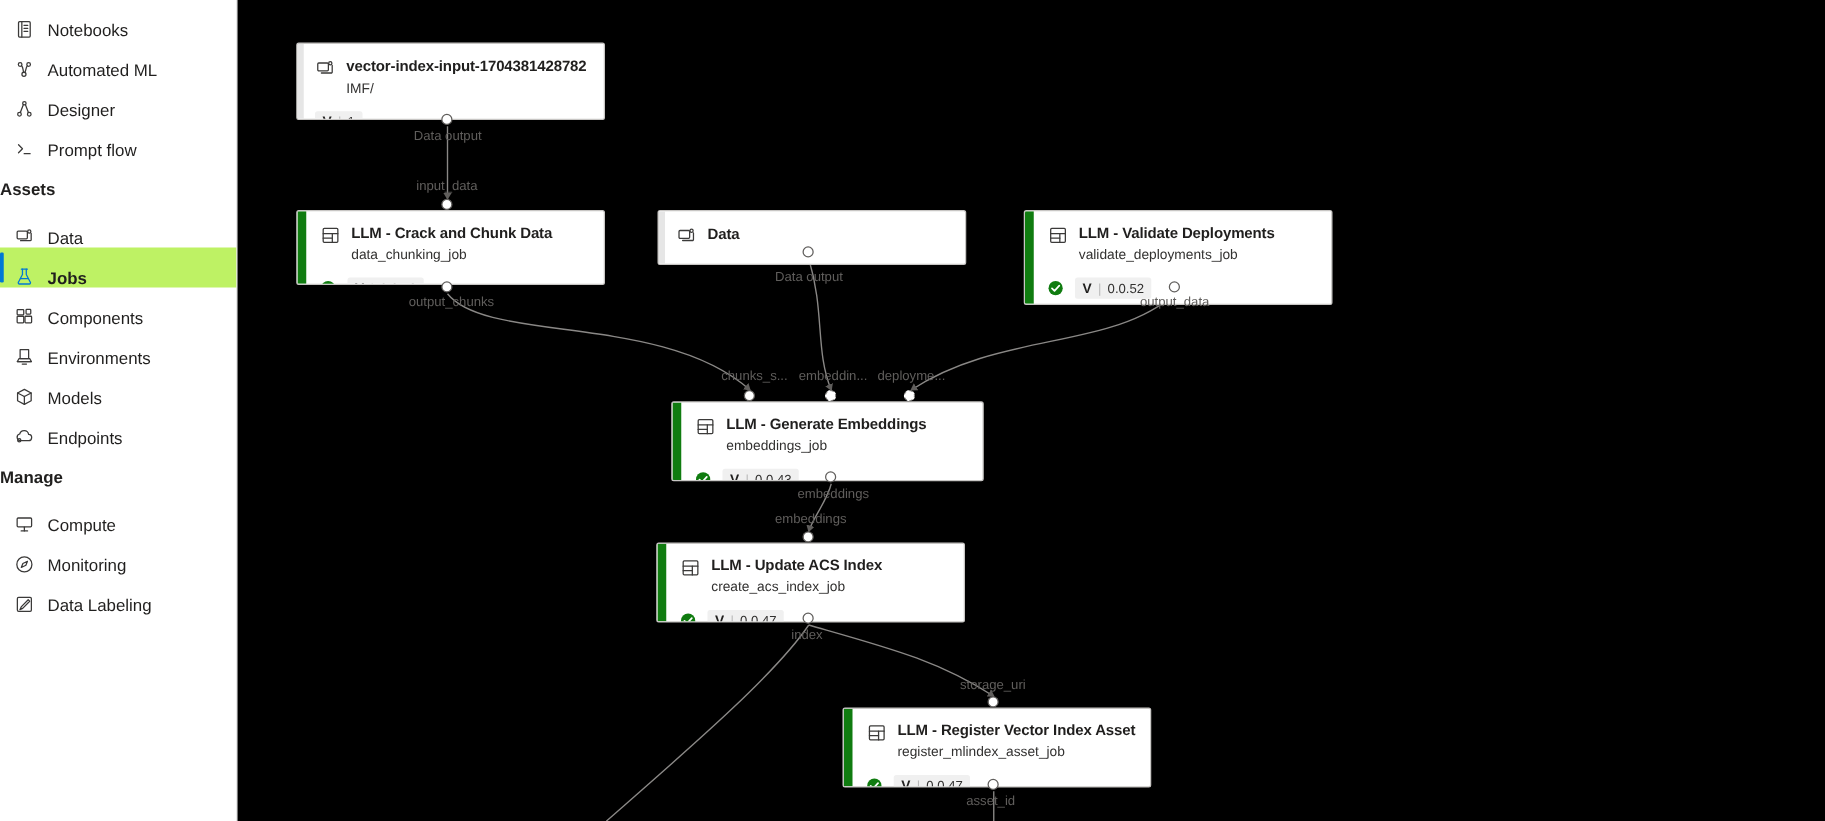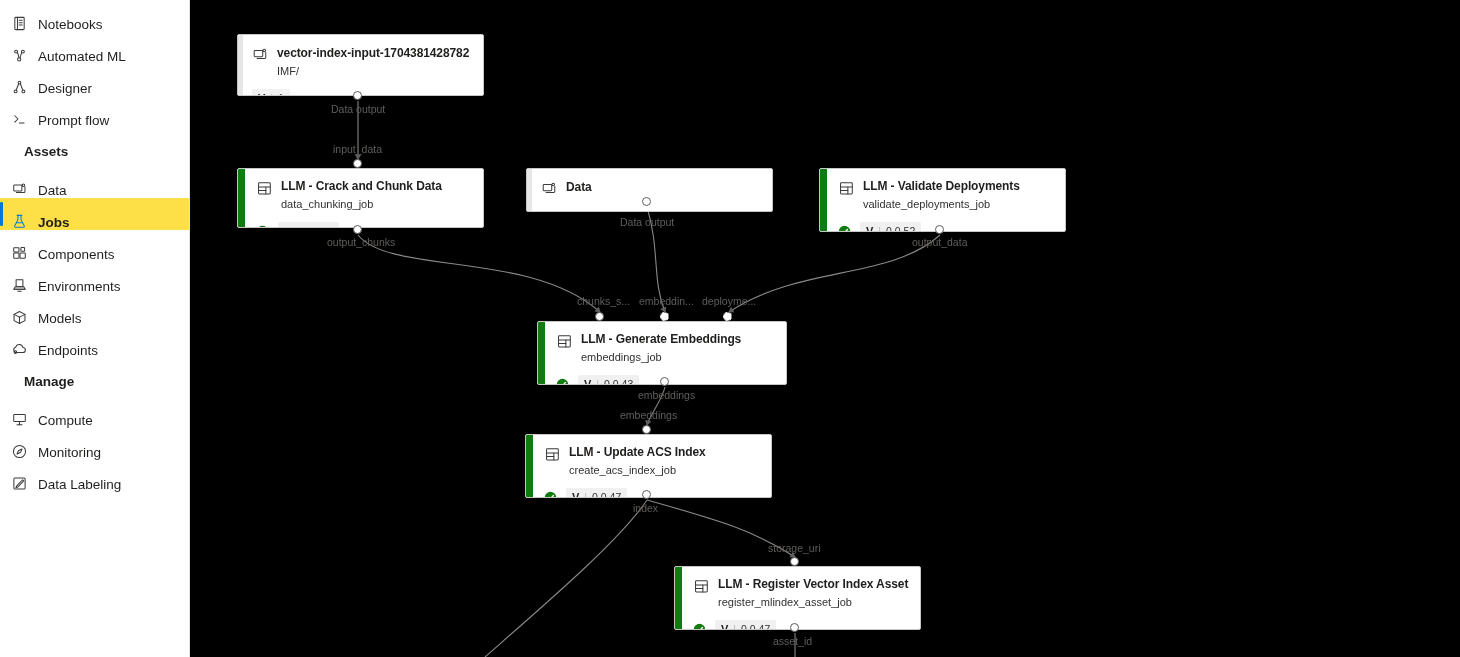--- a/index.html
+++ b/index.html
@@ -31,29 +31,29 @@
     font-size: 13.5px;
     color: #201f1e;
   }
   .nav-item .ico {
     width: 22px; height: 18px;
     display: flex; align-items: center; justify-content: center;
     margin-right: 8px;
     flex: 0 0 22px;
   }
   .nav-item .lbl { white-space: nowrap; }
-  .nav-item.selected { background: #fde047; font-weight: bold; }
+  .nav-item.selected { background: #bef264; font-weight: bold; }
   .nav-item.selected::before {
     content: ""; position: absolute; left: 0; top: 4px;
     width: 3px; height: 24px; background: #0078d4; border-radius: 1px;
   }
   .nav-item.selected .lbl { color: #201f1e; }
   .nav-section {
     font-size: 13.5px; font-weight: bold; color: #201f1e;
-    padding-left: 24px; height: 30px; display: flex; align-items: center;
+    padding-left: 0; height: 30px; display: flex; align-items: center;
     margin-top: 8px;
   }
   .preview-badge {
     margin-left: 7px;
     font-size: 7.5px;
     letter-spacing: .3px;
     background: #e8e8e8;
     color: #6b6b6b;
     border-radius: 8px;
     padding: 2px 6px 1px 6px;
@@ -354,21 +354,21 @@
           <div class="hdr">
             <span class="nicon"><svg viewBox="0 0 20 20" width="17" height="17" fill="none" stroke="#3b3a39" stroke-width="1.2" stroke-linecap="round" stroke-linejoin="round">
                 <rect x="2.6" y="4" width="10" height="7.4" rx="1"></rect>
                 <path d="M6 13.4 h9.2 a1 1 0 0 0 1-1 V6.2"></path>
                 <circle cx="14.4" cy="4.2" r="1.5"></circle>
               </svg></span>
             <div class="title">Data</div>
           </div>
         </div>
       </div>
-      <div class="node status-ok" style="left: 629px; top: 168px; width: 247px; height: 64px;">
+      <div class="node status-ok" style="left: 629px; top: 168px; width: 247px; height: 76px;">
         <div class="accent"></div>
         <div class="body">
           <div class="hdr">
             <span class="nicon"><svg viewBox="0 0 20 20" width="17" height="17" fill="none" stroke="#3b3a39" stroke-width="1.2" stroke-linecap="round" stroke-linejoin="round">
                 <rect x="3" y="3.2" width="13.8" height="13.2" rx="1"></rect>
                 <line x1="3" y1="8.2" x2="16.8" y2="8.2"></line>
                 <line x1="3" y1="12.4" x2="11.6" y2="12.4"></line>
                 <line x1="11.6" y1="8.2" x2="11.6" y2="16.4"></line>
               </svg></span>
             <div class="title">LLM - Validate Deployments</div>

